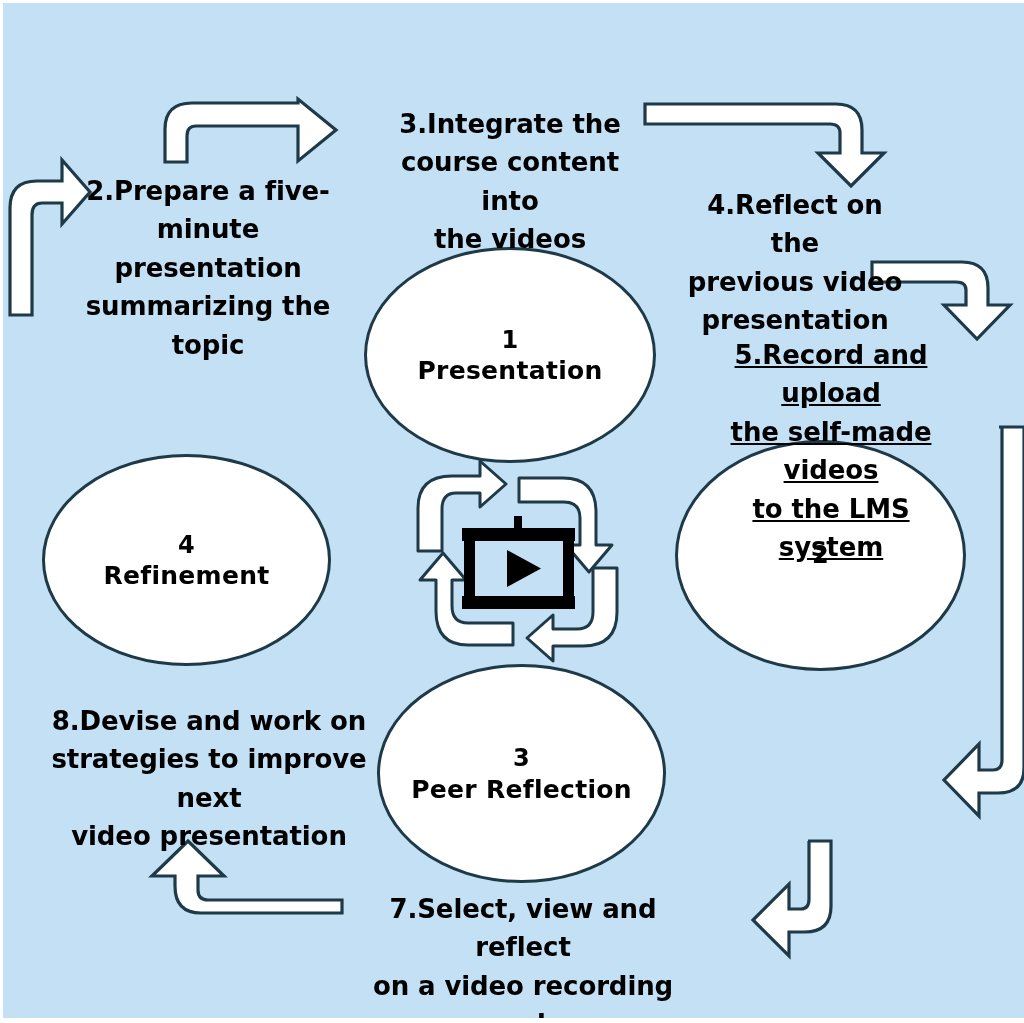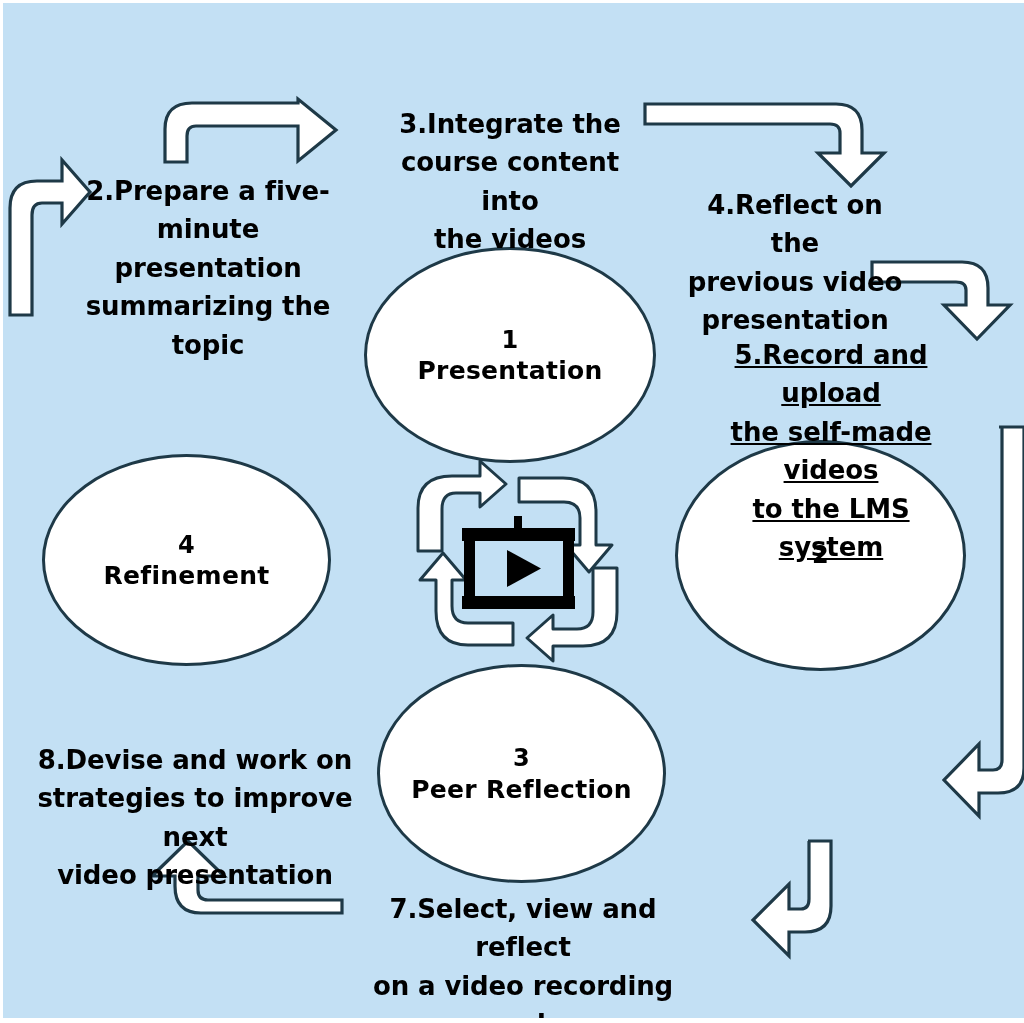--- a/index.html
+++ b/index.html
@@ -67,21 +67,21 @@
     letter-spacing: -0.1px;
     white-space: pre-line;
   }
   #cap1 { left: 14px;  top: 322px; width: 296px; }
   #cap2 { left: 68px;  top: 172px; width: 280px; }
   #cap3 { left: 390px; top: 105px; width: 240px; }
   #cap4 { left: 684px; top: 186px; width: 222px; }
   #cap5 { left: 700px; top: 336px; width: 262px; text-decoration: underline; }
   #cap6 { left: 662px; top: 698px; width: 300px; }
   #cap7 { left: 368px; top: 890px; width: 310px; }
-  #cap8 { left: 30px;  top: 702px; width: 330px; margin-top: 39px; }
+  #cap8 { left: 44px;  top: 702px; width: 330px; }
 
   
   svg.arrows {
     position: absolute;
     left: 0; top: 0;
     width: 1024px;
     height: 1023px;
     pointer-events: none;
   }
   .arrow-shape {

